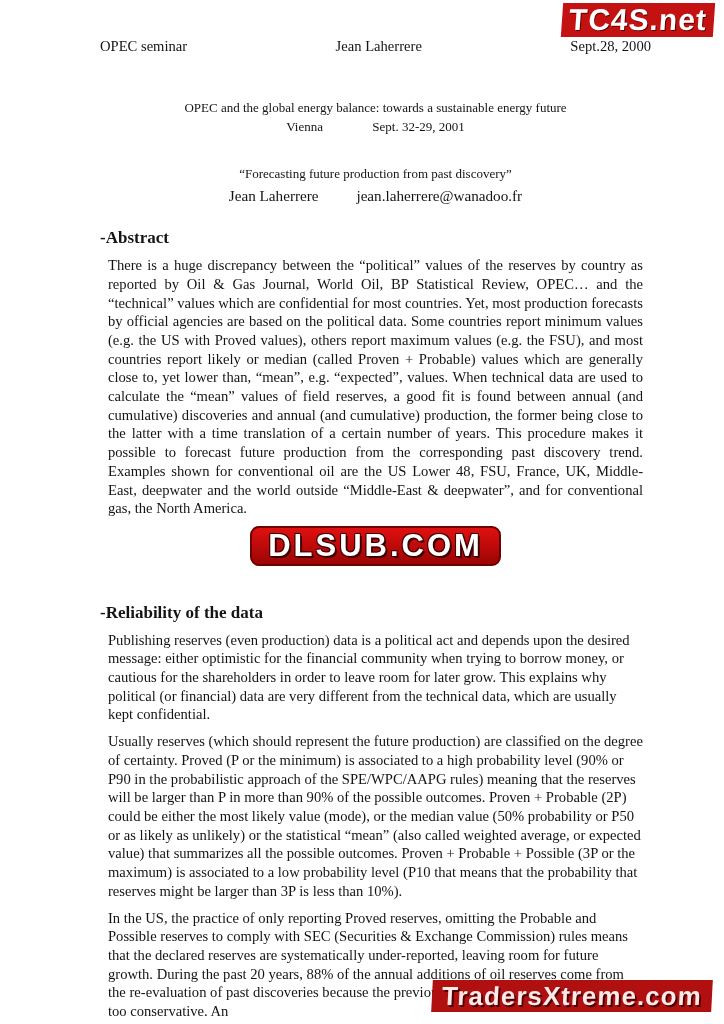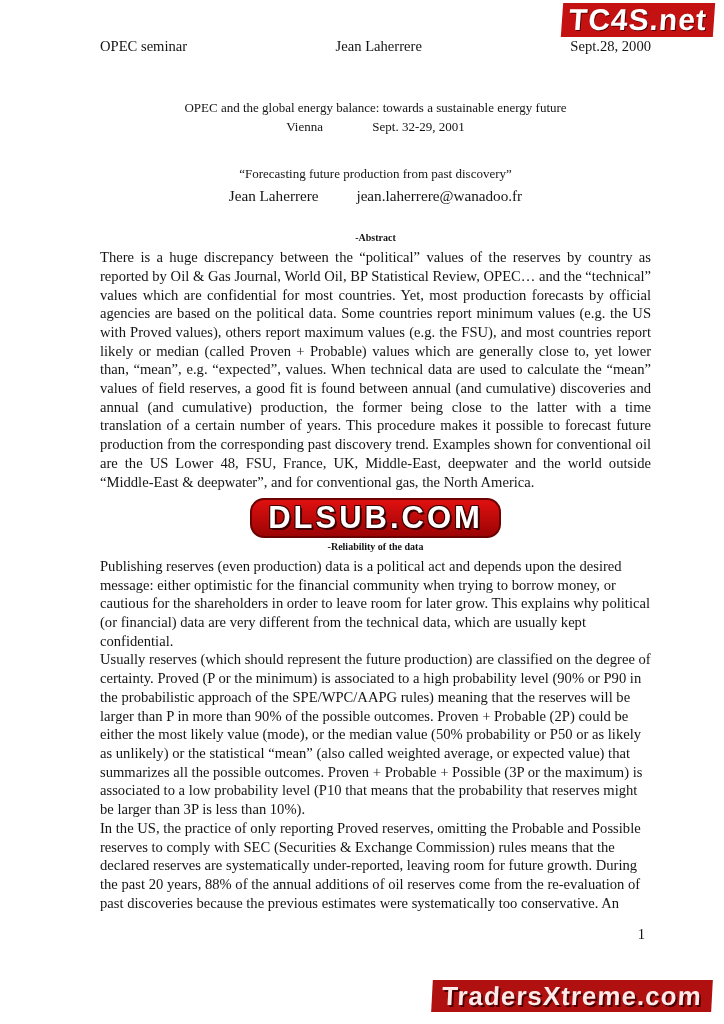--- a/index.html
+++ b/index.html
@@ -36,27 +36,26 @@
     font-size:13px;
     line-height:22px;
   }
   .author-line {
     margin-top:2px;
     font-size:15.2px;
   }
   .author-line .email { margin-left:34px; }
   .section-heading {
     font-weight:bold;
-    font-size:10px;
+    font-size:17px;
     line-height:18.7px;
-    text-align:center;
   }
   .abstract-heading { margin-top:24px; }
   p.body-par {
-    margin:0;
+    margin:8px;
     font-size:14.6px;
     line-height:18.7px;
   }
   p.justified { text-align:justify; }
   
   .wm-top {
     position:absolute;
     top:3px; right:10px;
     background:#c41212;
     color:#ffffff;
@@ -67,31 +66,31 @@
     padding:0 7px;
     letter-spacing:1px;
     text-shadow:1px 1px 0 #5a0000;
     transform:skewX(-4deg);
   }
   .wm-mid {
     width:fit-content;
     margin:7px auto 0 auto;
     background:linear-gradient(#e01010, #9c0404);
     border:2px solid #6b0202;
-    border-radius:14px;
+    border-radius:9px;
     color:#ffffff;
     font-family:"Liberation Sans", sans-serif;
     font-weight:bold;
     font-size:31px;
     line-height:34px;
     padding:1px 16px;
     letter-spacing:3px;
     text-shadow:2px 2px 0 #3d0000, -1px -1px 0 #3d0000, 1px -1px 0 #3d0000, -1px 1px 0 #3d0000;
   }
-  .reliability-heading { }
+  .reliability-heading { margin-top:38px; }
   .page-number {
     margin-top:14px;
     text-align:right;
     font-size:14.6px;
     padding-right:6px;
   }
   .wm-bottom {
     position:absolute;
     bottom:12px; right:12px;
     background:#b01010;

